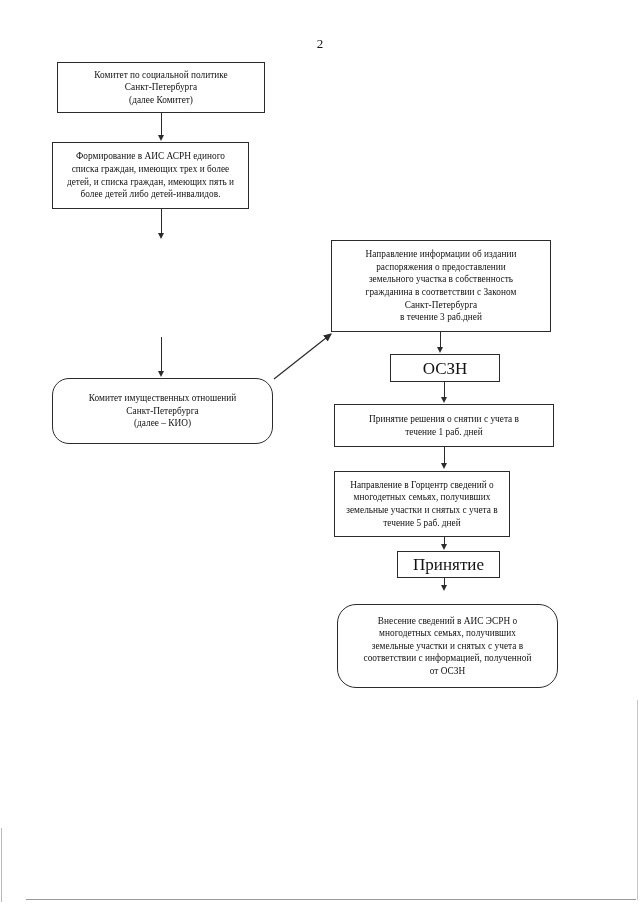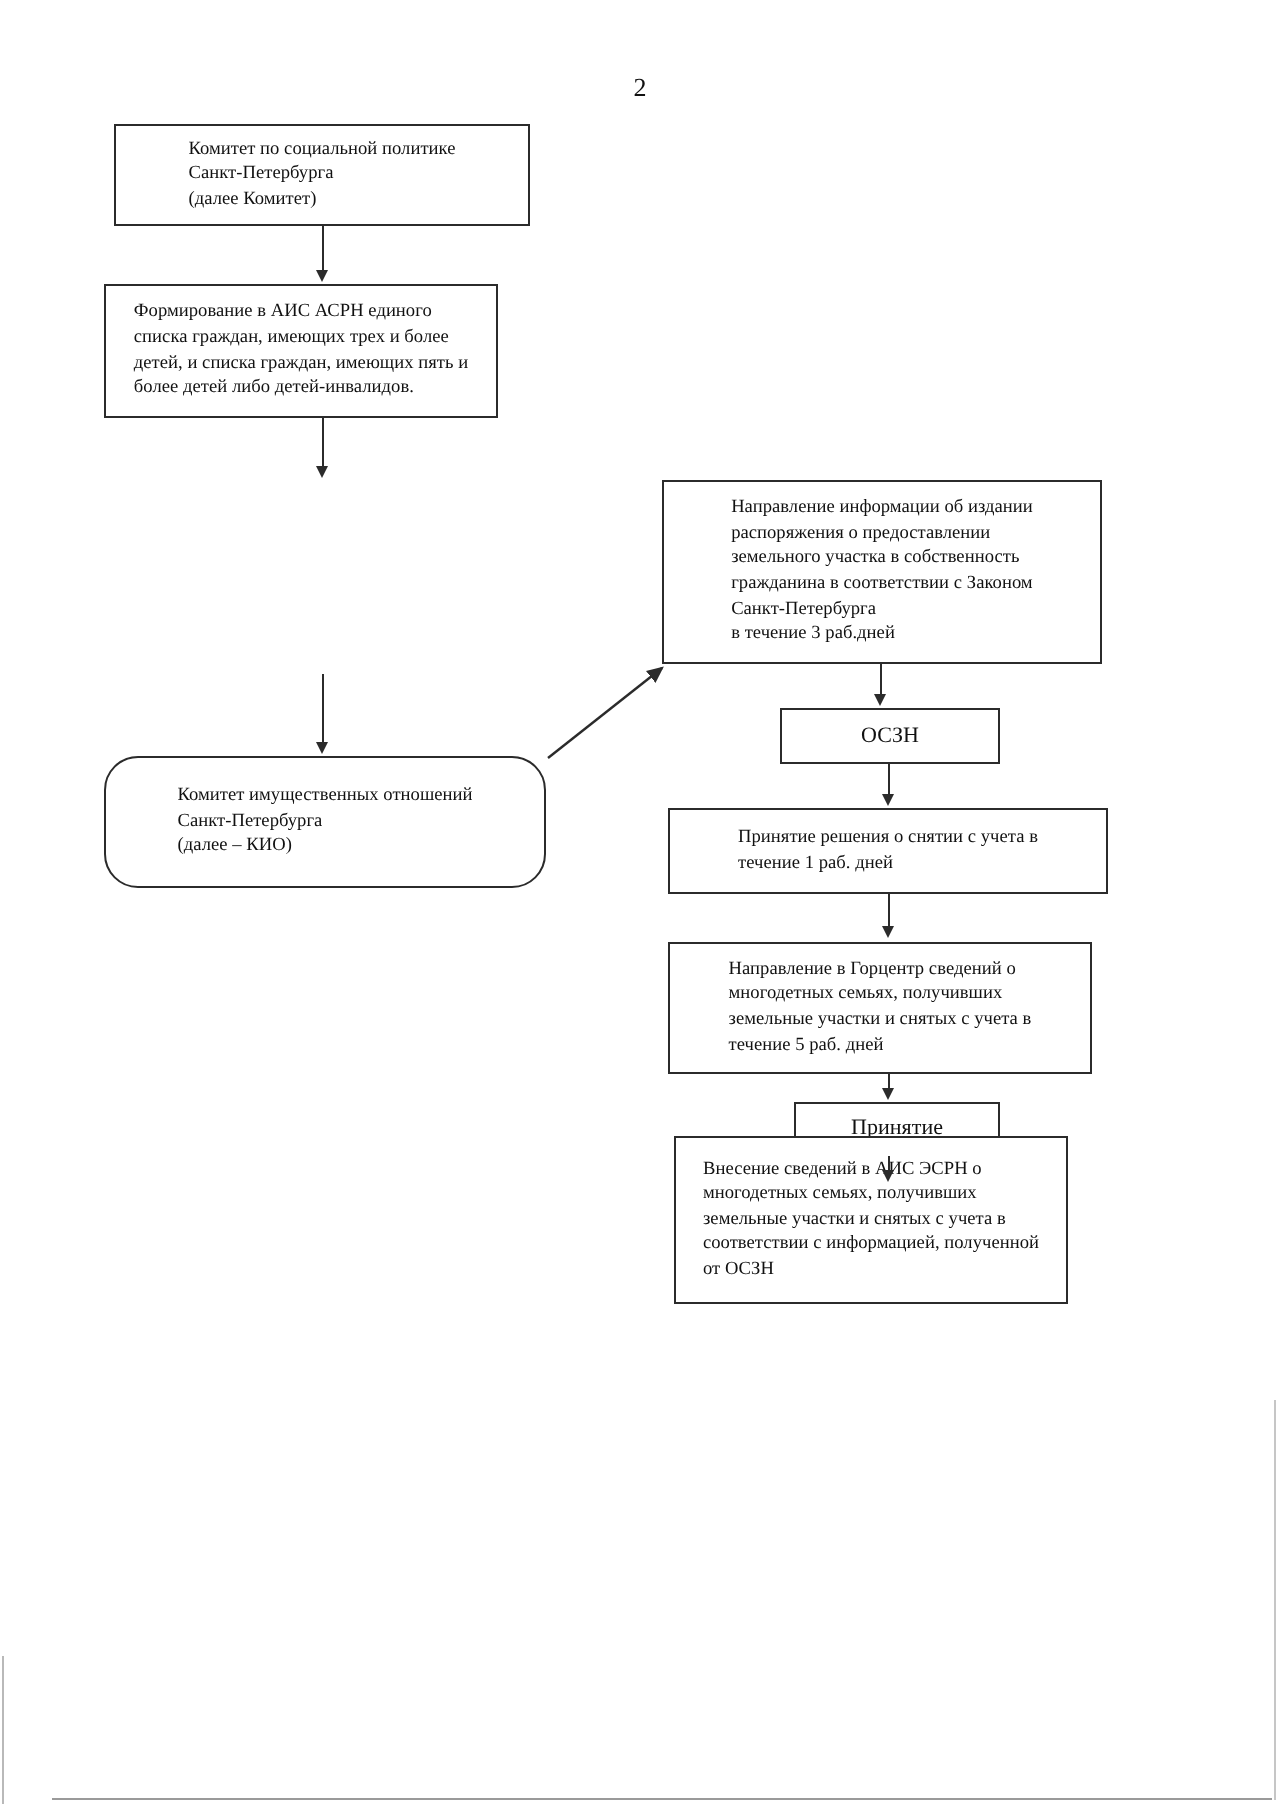--- a/index.html
+++ b/index.html
@@ -56,31 +56,31 @@
 
   
   .node {
     position: absolute;
     box-sizing: border-box;
     border: 1px solid #2b2b2b;
     background: #ffffff;
     display: flex;
     align-items: center;
     justify-content: center;
-    text-align: left;
+    text-align: center;
     padding: 12px 5px;
   }
   .node .txt {
     font-size: 9.3px;
     line-height: 12.6px;
     letter-spacing: 0.02px;
     white-space: pre-line;
   }
   .node.small .txt {
-    font-size: 11px;
+    font-size: 17px;
     line-height: 15px;
   }
 
   
   .vline {
     position: absolute;
     width: 1px;
     background: #2b2b2b;
   }
   .arrowhead {
@@ -142,32 +142,32 @@
 
   <div class="node small" style="left:390px; top:354px; width:110px; height:28px;">
     <span class="txt">ОСЗН</span>
   </div>
 
   <div class="node" style="left:334px; top:404px; width:220px; height:43px;">
     <span class="txt">Принятие решения о снятии с учета в
 течение 1 раб. дней</span>
   </div>
 
-  <div class="node" style="left:334px; top:471px; width:212px; height:66px;">
+  <div class="node" style="left:334px; top:471px; width:176px; height:66px;">
     <span class="txt">Направление в Горцентр сведений о
 многодетных семьях, получивших
 земельные участки и снятых с учета в
 течение 5 раб. дней</span>
   </div>
 
   <div class="node small" style="left:397px; top:551px; width:103px; height:27px;">
     <span class="txt">Принятие</span>
   </div>
 
-  <div class="node" style="left:337px; top:568px; width:197px; height:84px;">
+  <div class="node" style="left:337px; top:604px; width:221px; height:84px;border-radius:19px;">
     <span class="txt">Внесение сведений в АИС ЭСРН о
 многодетных семьях, получивших
 земельные участки и снятых с учета в
 соответствии с информацией, полученной
 от ОСЗН</span>
   </div>
 
   <div class="vline" style="left:161px; top:113px; height:23px;"></div>
   <div class="arrowhead" style="left:157.5px; top:135px;"></div>
 

